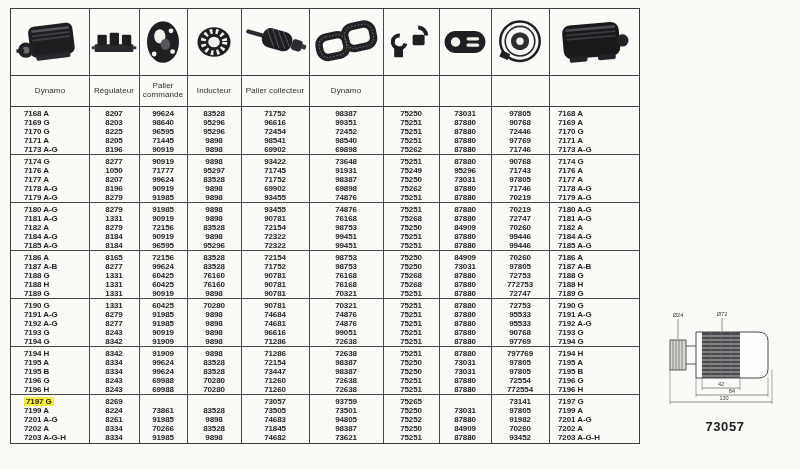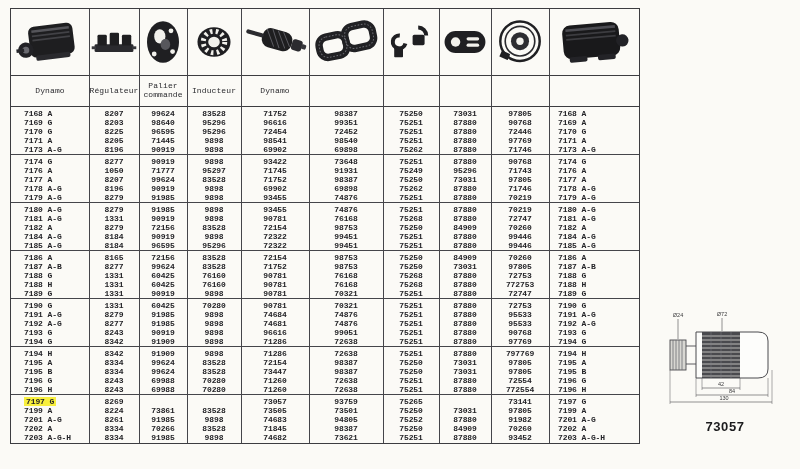--- a/index.html
+++ b/index.html
@@ -11,21 +11,21 @@
     position:relative;
   }
   .page { position:absolute; inset:0; }
 
   
   .ptable {
     position:absolute; left:10px; top:8px; width:630px;
     border:1px solid #3c3c40;
     position:absolute;
   }
-  .row { display:grid; grid-template-columns:78px 50px 48px 54px 68px 74px 56px 52px 58px 90px;font-family:Liberation Mono, monospace; }
+  .row { display:grid; grid-template-columns:78px 50px 48px 54px 68px 74px 56px 52px 58px 90px; }
   .images { height:67px; border-bottom:1.6px solid #3c3c40; }
   .icell { display:flex; align-items:center; justify-content:center; height:100%; overflow:hidden; }
   .headers { height:31px; border-bottom:1.6px solid #3c3c40; }
   .hcell {
     display:flex; align-items:center; justify-content:center;
     text-align:center; font-size:8px; line-height:1.12; padding:0 3px;
     color:#2b2b2f; letter-spacing:0.1px;
   }
   .group { height:48px; padding-top:3px; border-bottom:1px solid #45454a; overflow:hidden; }
   .group:last-child { border-bottom:none; }
@@ -167,20 +167,21 @@
             </g>
         </svg>
       </div>
     </div>
 
     <div class="row headers">
       <div class="hcell">Dynamo</div>
       <div class="hcell">Régulateur</div>
       <div class="hcell">Palier commande</div>
       <div class="hcell">Inducteur</div>
+      <div class="hcell">Palier collecteur</div>
       <div class="hcell">Dynamo</div>
     </div>
 
     <div id="tbody">
         <div class="group">
           <div class="row">
             <div class="cell c0">7168 A</div>
             <div class="cell c1">8207</div>
             <div class="cell c2">99624</div>
             <div class="cell c3">83528</div>

